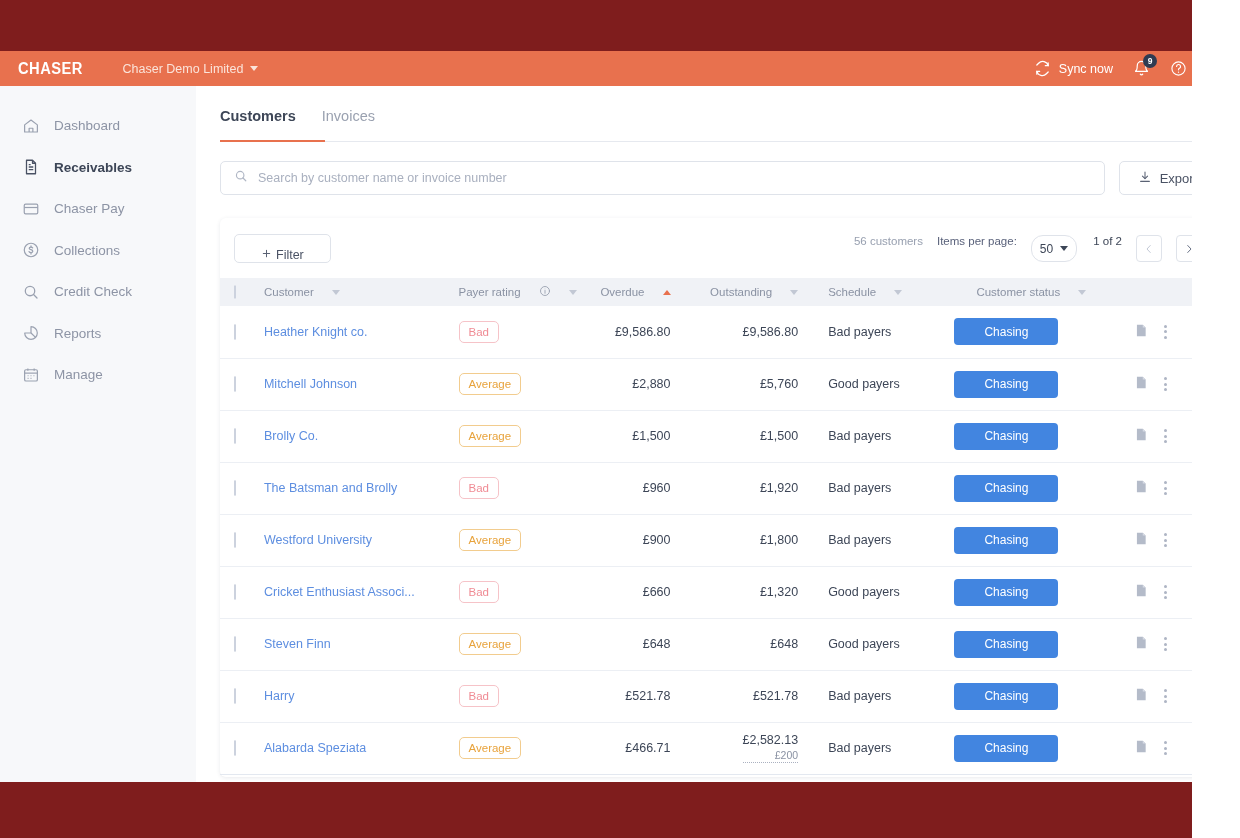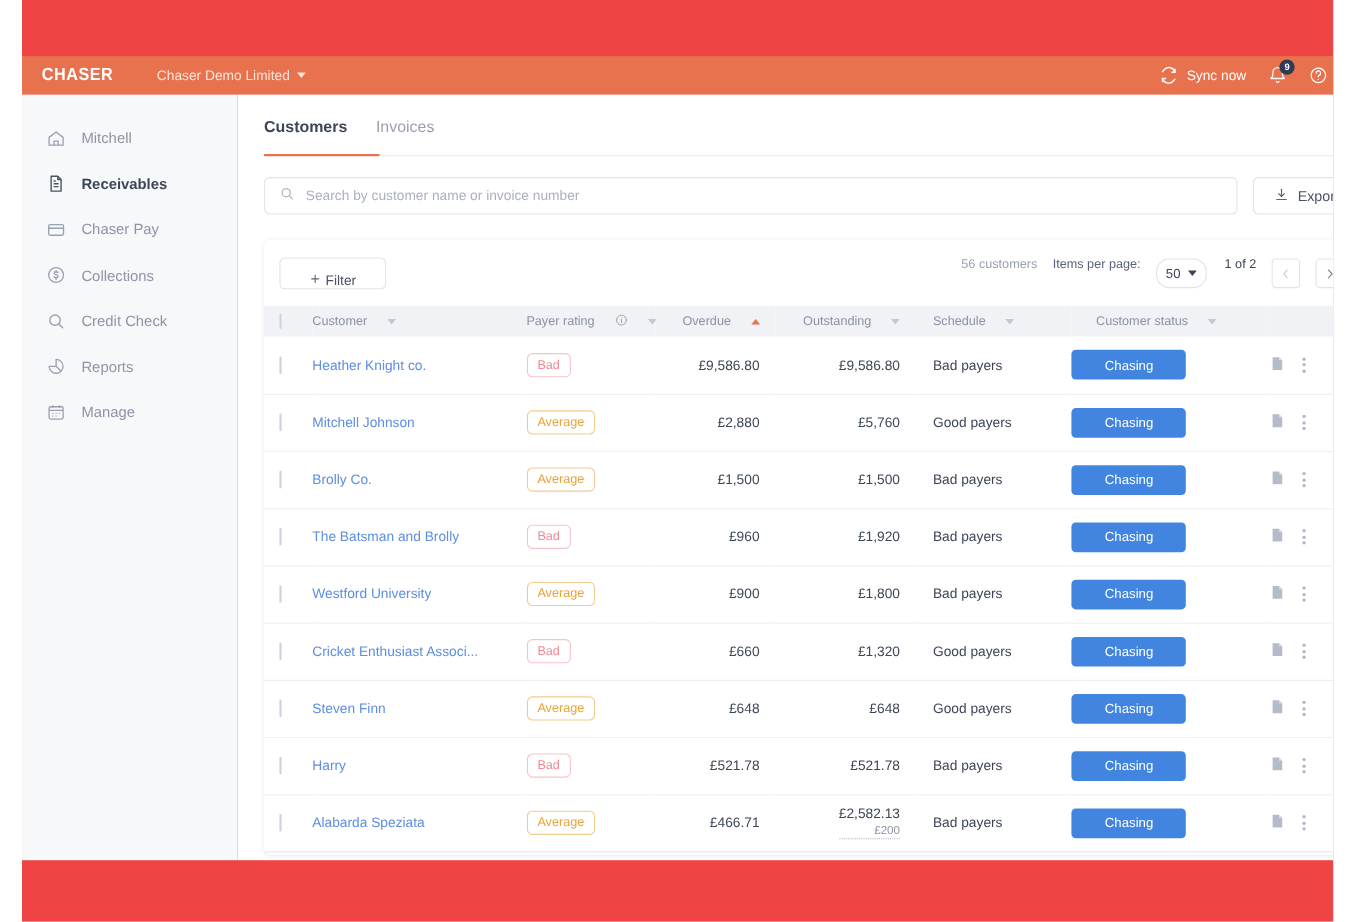--- a/index.html
+++ b/index.html
@@ -2,21 +2,21 @@
 <html><head>
 <meta charset="utf-8">
 <style>
   * { box-sizing: border-box; margin: 0; padding: 0; }
   html, body {
     width: 1240px; height: 838px;
     background: #ffffff;
     font-family: "Liberation Sans", sans-serif;
     -webkit-font-smoothing: antialiased;
   }
-  .page { position: relative; width: 1192px; height: 838px; overflow: hidden; background:#ef4444;margin-left:20px; }
+  .page { position: relative; width: 1192px; height: 838px; overflow: hidden; background:#7f1d1d; }
 
   
   .topbar {
     position: absolute; left: 0; top: 51px; width: 1240px; height: 35px;
     background: #E8714E;
     display: flex; align-items: center;
   }
   .logo {
     margin-left: 18px;
     color: #ffffff;
@@ -288,21 +288,21 @@
   <div class="sidebar">
     <div class="nav">
 
       <div class="nav-item">
         <span class="nicon">
           <svg width="18" height="18" viewBox="0 0 24 24" fill="none" stroke="#9aa1b0" stroke-width="1.6" stroke-linejoin="round">
             <path d="M3.5 10.5L12 4l8.5 6.5V20H3.5z"></path>
               <path d="M9.5 20v-5h5v5"></path>
           </svg>
         </span>
-        <span>Mitchell</span>
+        <span>Dashboard</span>
       </div>
 
       <div class="nav-item active">
         <span class="nicon">
           <svg width="18" height="18" viewBox="0 0 24 24" fill="none" stroke="#4a5264" stroke-width="1.7" stroke-linejoin="round">
             <path d="M6 3h8l4 4v14H6z"></path>
               <path d="M14 3v4h4"></path>
             <path d="M9 12h6M9 15.5h6M9 8.8h2.5"></path>
           </svg>
         </span>

